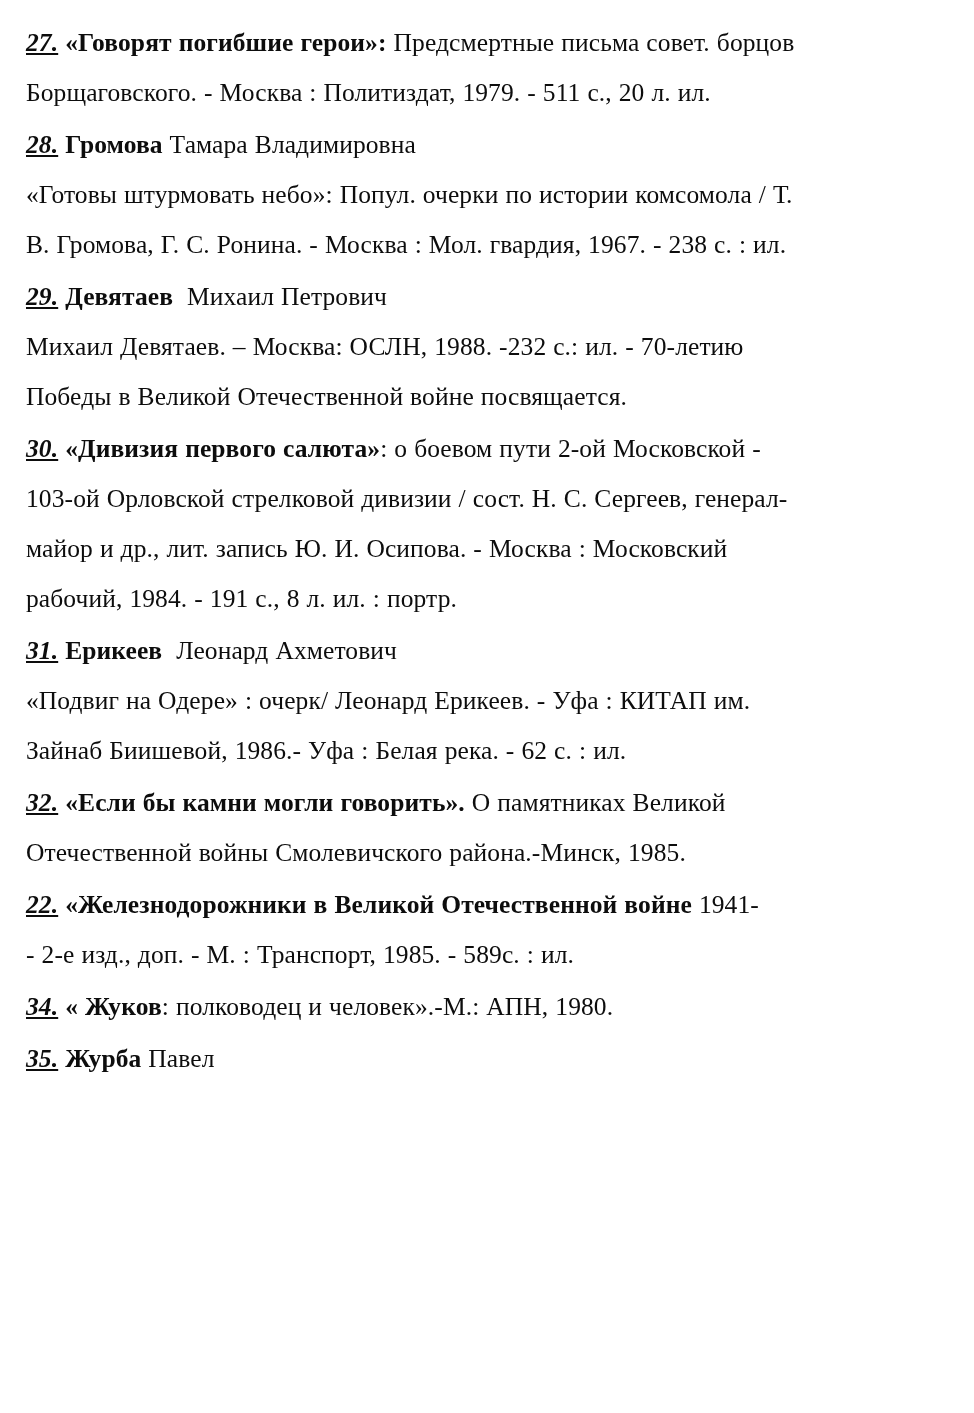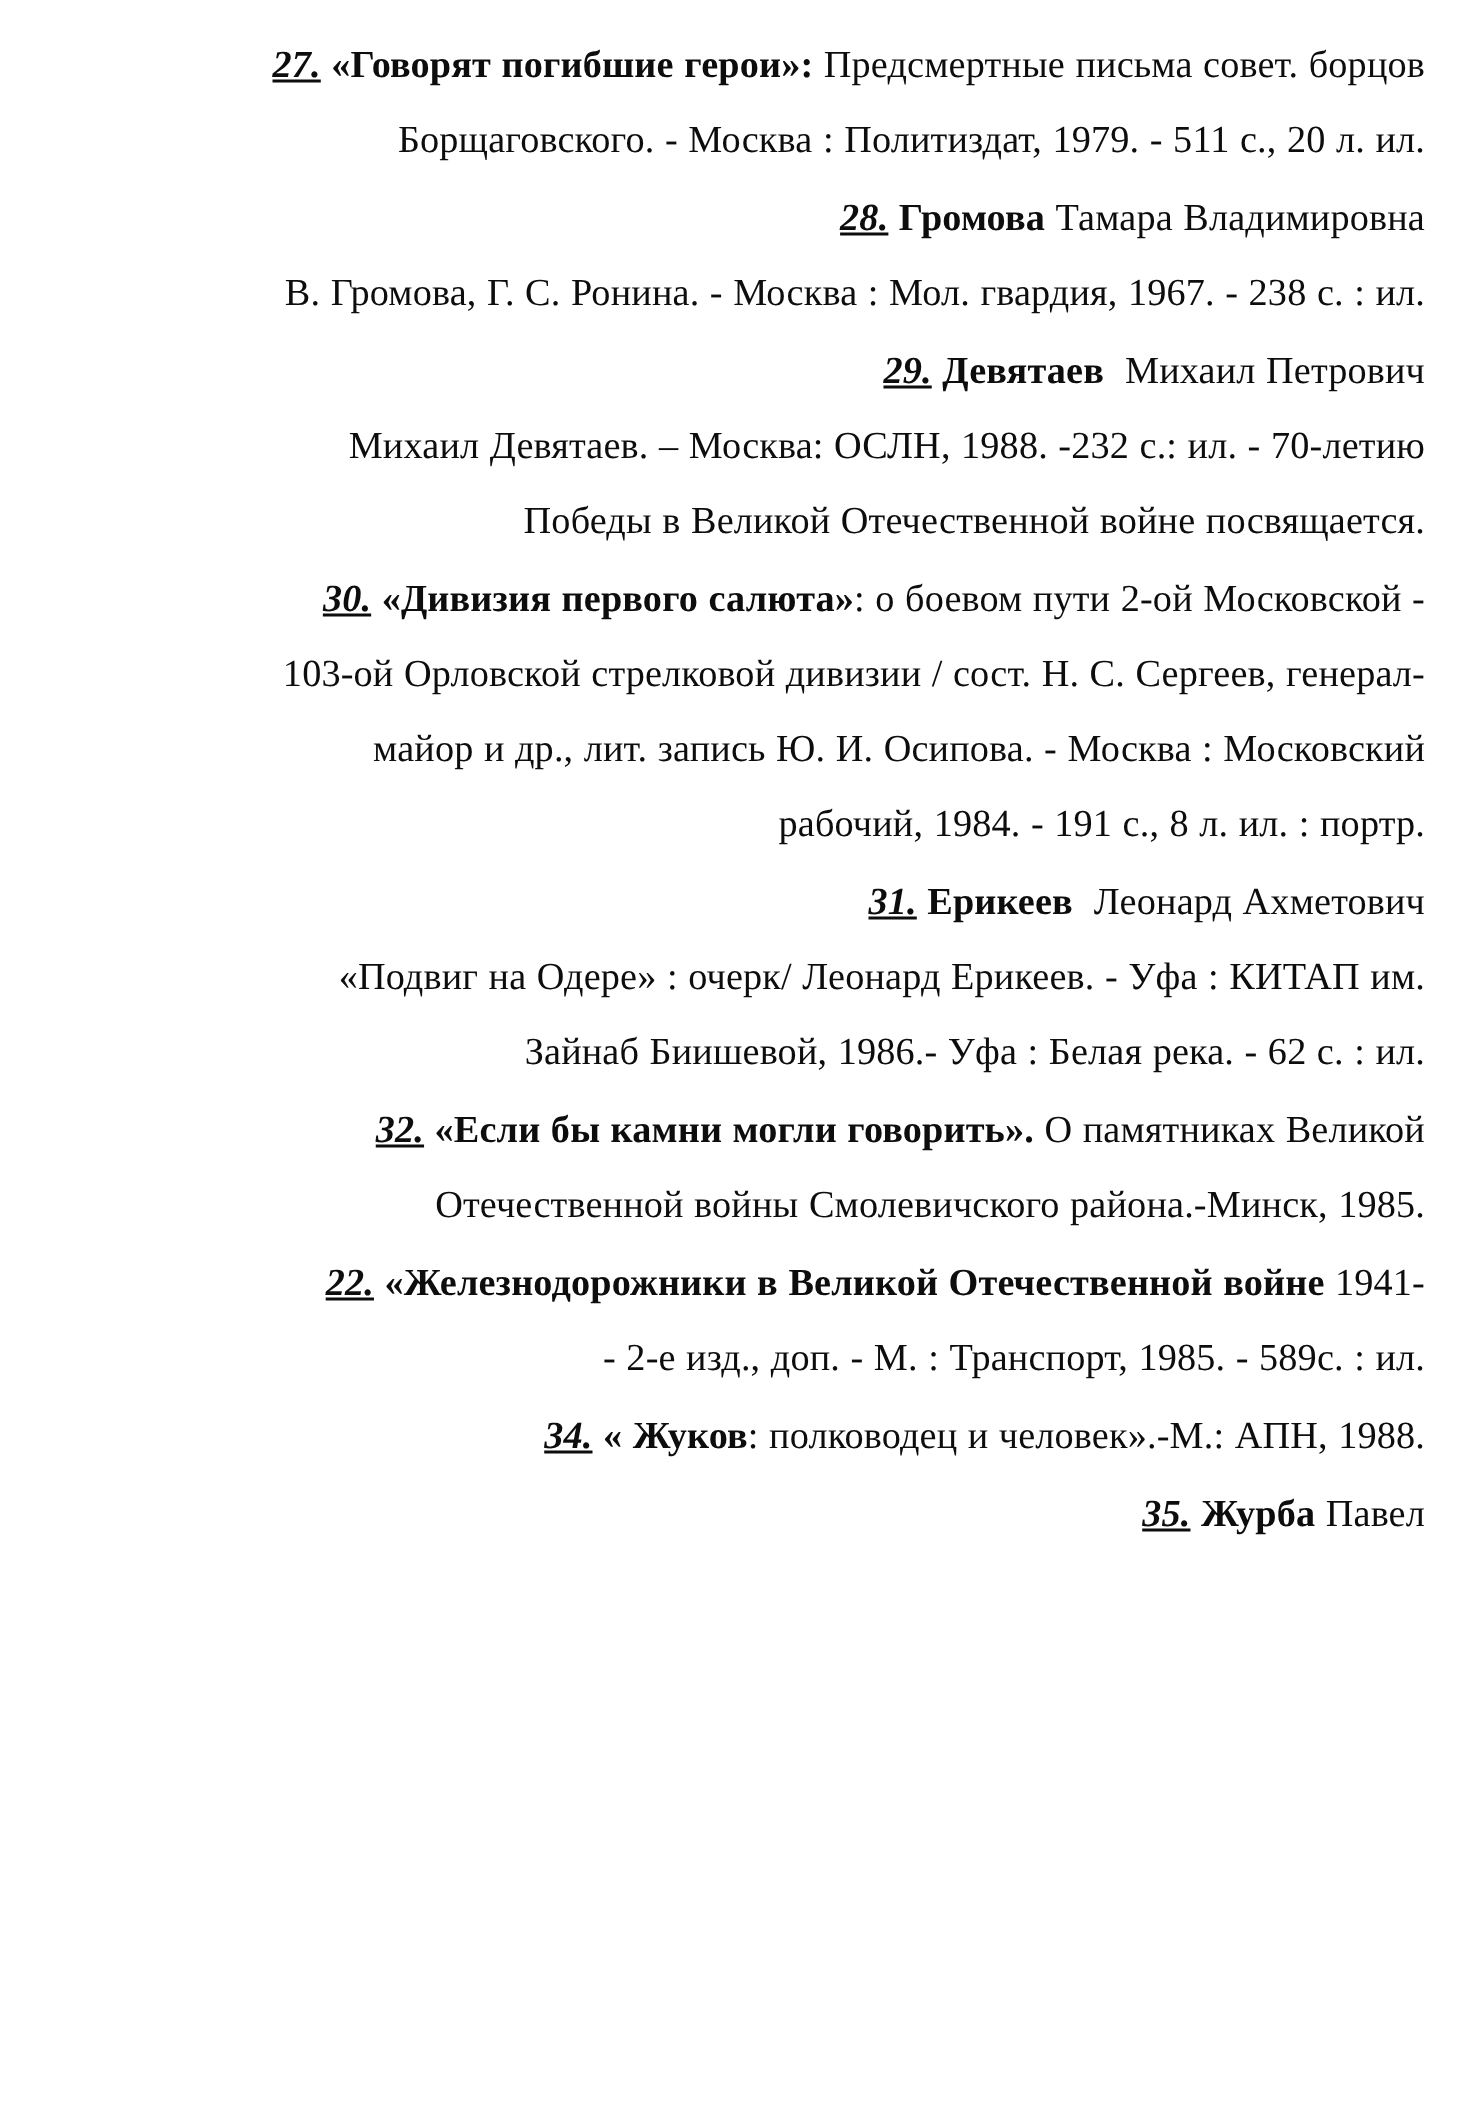--- a/index.html
+++ b/index.html
@@ -16,21 +16,20 @@
   }
   .page {
     box-sizing: border-box;
     width: 974px;
     height: 1413px;
     padding: 18px 24px 10px 26px;
     background: #ffffff;
   }
   .entry {
     margin: 0 0 2px 0;
-    text-align: right;
   }
   .line {
     font-size: 25.5px;
     line-height: 50px;
     letter-spacing: 0.1px;
     white-space: pre-wrap;
     word-spacing: 0.5px;
   }
   .num {
     font-weight: bold;
@@ -50,20 +49,21 @@
 
 <div class="page">
 
   <div class="entry">
     <div class="line entry-head"><span class="num">27.</span> <span class="b">«Говорят погибшие герои»:</span><span> Предсмертные письма совет. борцов</span></div>
     <div class="line">Борщаговского. - Москва : Политиздат, 1979. - 511 с., 20 л. ил.</div>
   </div>
 
   <div class="entry">
     <div class="line entry-head"><span class="num">28.</span> <span class="b">Громова</span><span> Тамара Владимировна</span></div>
+    <div class="line">«Готовы штурмовать небо»: Попул. очерки по истории комсомола / Т.</div>
     <div class="line">В. Громова, Г. С. Ронина. - Москва : Мол. гвардия, 1967. - 238 с. : ил.</div>
   </div>
 
   <div class="entry">
     <div class="line entry-head"><span class="num">29.</span> <span class="b">Девятаев</span><span>  Михаил Петрович</span></div>
     <div class="line">Михаил Девятаев. – Москва: ОСЛН, 1988. -232 с.: ил. - 70-летию</div>
     <div class="line">Победы в Великой Отечественной войне посвящается.</div>
   </div>
 
   <div class="entry">
@@ -83,20 +83,20 @@
     <div class="line entry-head"><span class="num">32.</span> <span class="b">«Если бы камни могли говорить».</span><span> О памятниках Великой</span></div>
     <div class="line">Отечественной войны Смолевичского района.-Минск, 1985.</div>
   </div>
 
   <div class="entry">
     <div class="line entry-head"><span class="num">22.</span> <span class="b">«Железнодорожники в Великой Отечественной войне</span><span> 1941-</span></div>
     <div class="line">- 2-е изд., доп. - М. : Транспорт, 1985. - 589с. : ил.</div>
   </div>
 
   <div class="entry">
-    <div class="line entry-head"><span class="num">34.</span> <span class="b">« Жуков</span><span>: полководец и человек».-М.: АПН, 1988.</span></div>
+    <div class="line entry-head"><span class="num">34.</span> <span class="b">« Жуков</span><span>: полководец и человек».-М.: АПН, 1980.</span></div>
   </div>
 
   <div class="entry">
     <div class="line entry-head"><span class="num">35.</span> <span class="b">Журба</span><span> Павел</span></div>
   </div>
 
 </div>
 
 </body></html>

